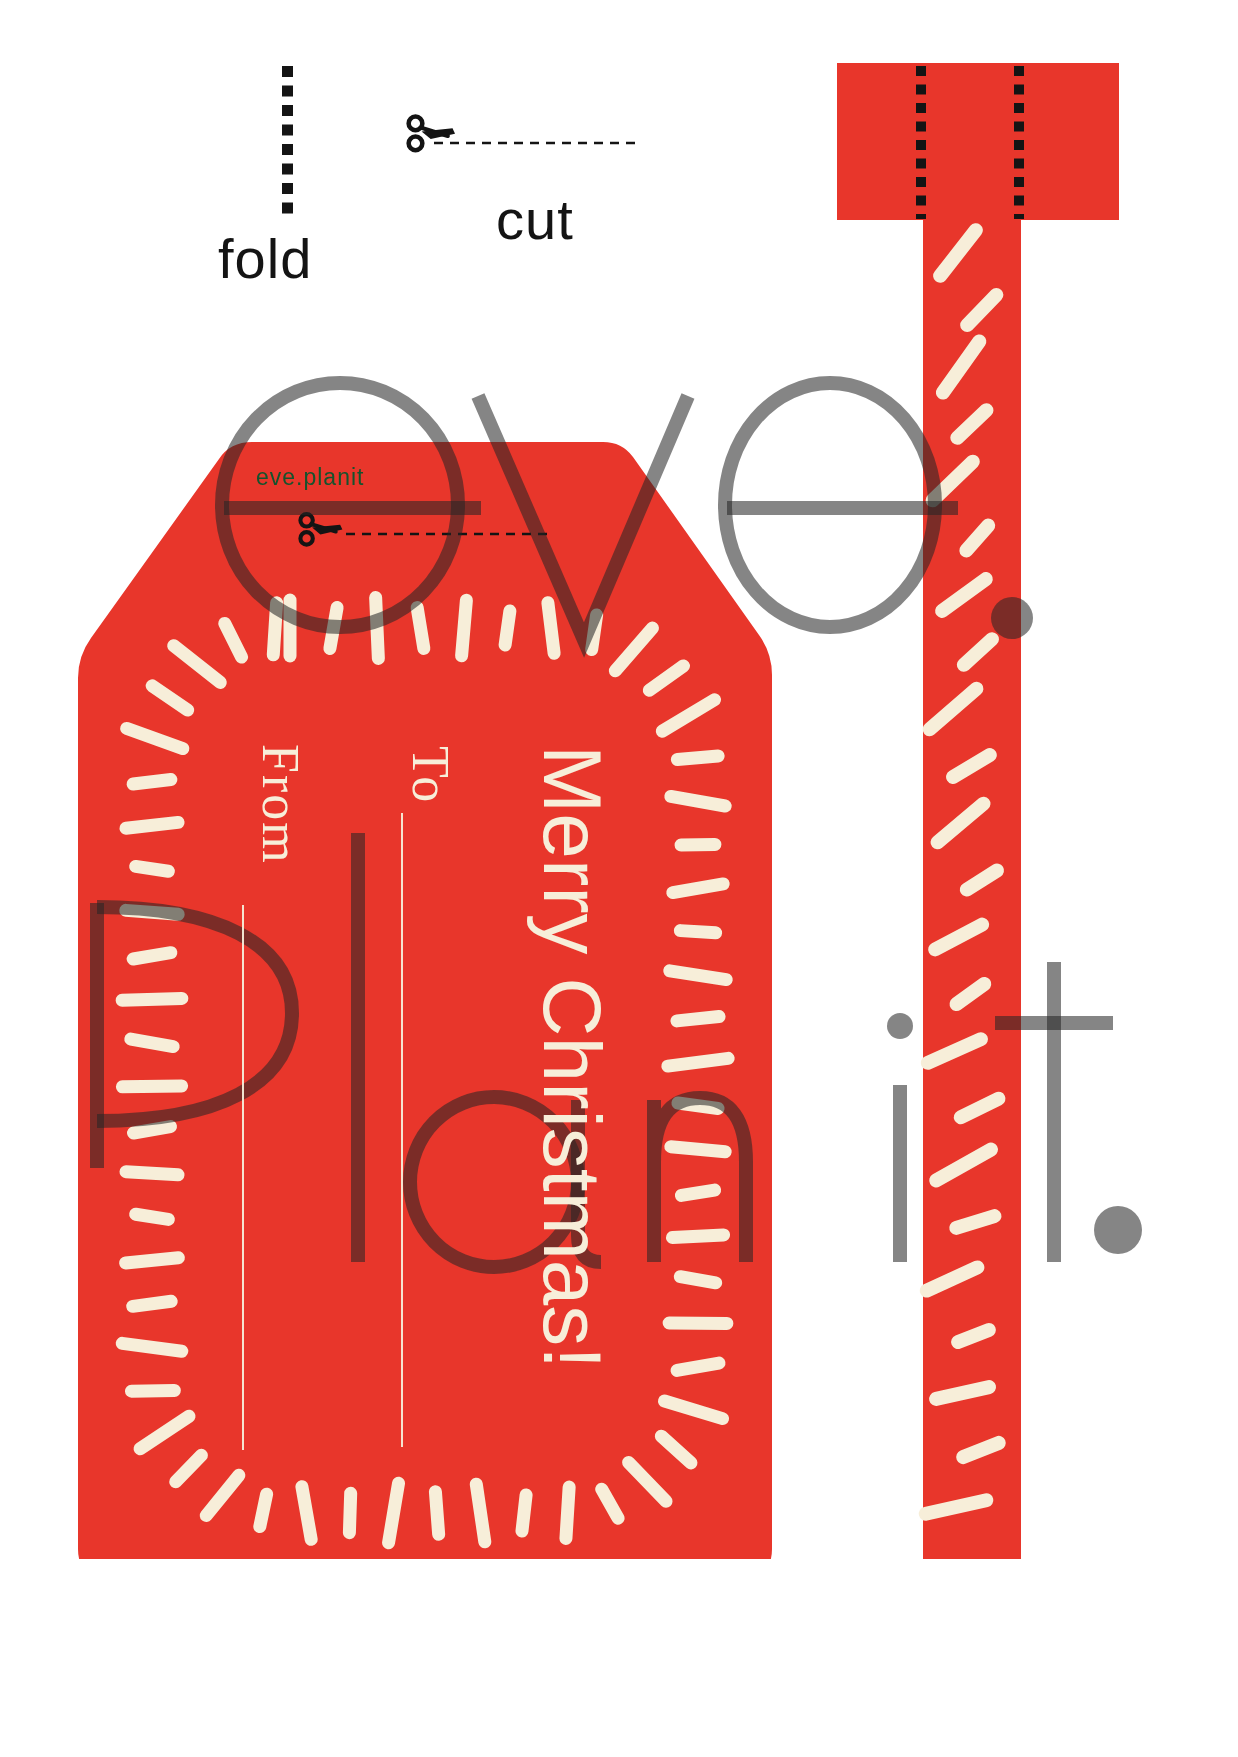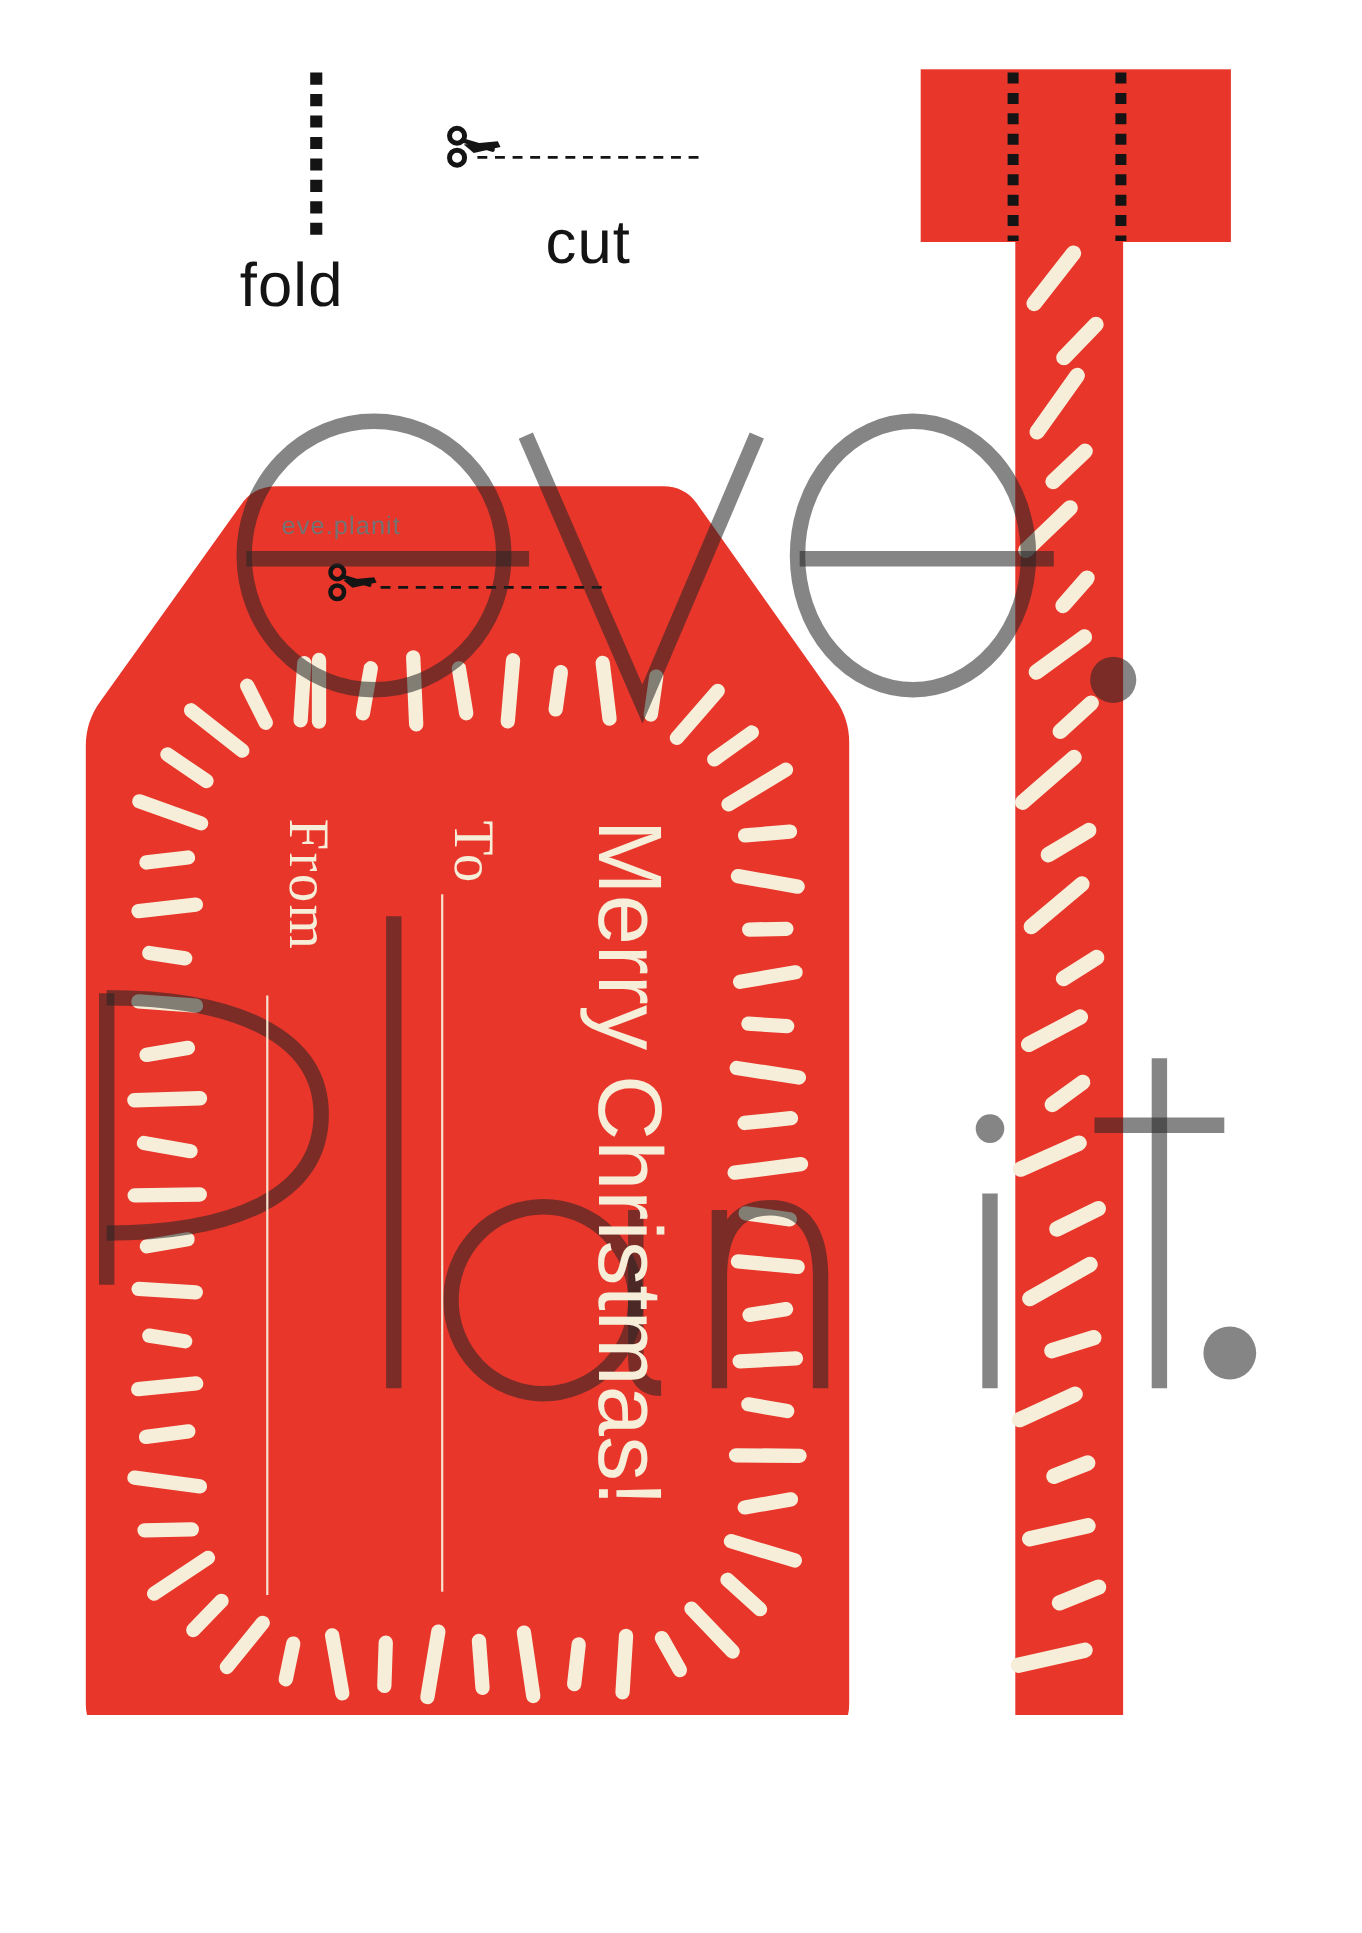--- a/index.html
+++ b/index.html
@@ -9,21 +9,21 @@
     --ink:#141414;
     --watermark:rgba(38,38,38,0.56);
   }
   .canvas{
     position:relative;width:1238px;height:1559px;background:#fff;overflow:hidden;
     font-family:"Liberation Sans",sans-serif;
   }
   svg.art{position:absolute;left:0;top:0;}
   .label{position:absolute;color:var(--ink);line-height:1;white-space:pre;}
   .guide-label{font-size:56px;letter-spacing:1px;}
-  .credit{font-size:23px;letter-spacing:1px;color:#737373;}
+  .credit{font-size:23px;letter-spacing:1px;color:#14532d;}
   .rot{transform-origin:0 0;transform:rotate(90deg);}
   .tag-word{color:var(--cream);font-family:"Liberation Serif",serif;font-size:52px;letter-spacing:2px;}
   .greeting{color:var(--cream);font-size:82px;letter-spacing:0px;}
   .writeline{position:absolute;width:2px;background:var(--cream);opacity:.95;}
 </style>
 </head>
 <body>
 
 <div class="canvas">
 

